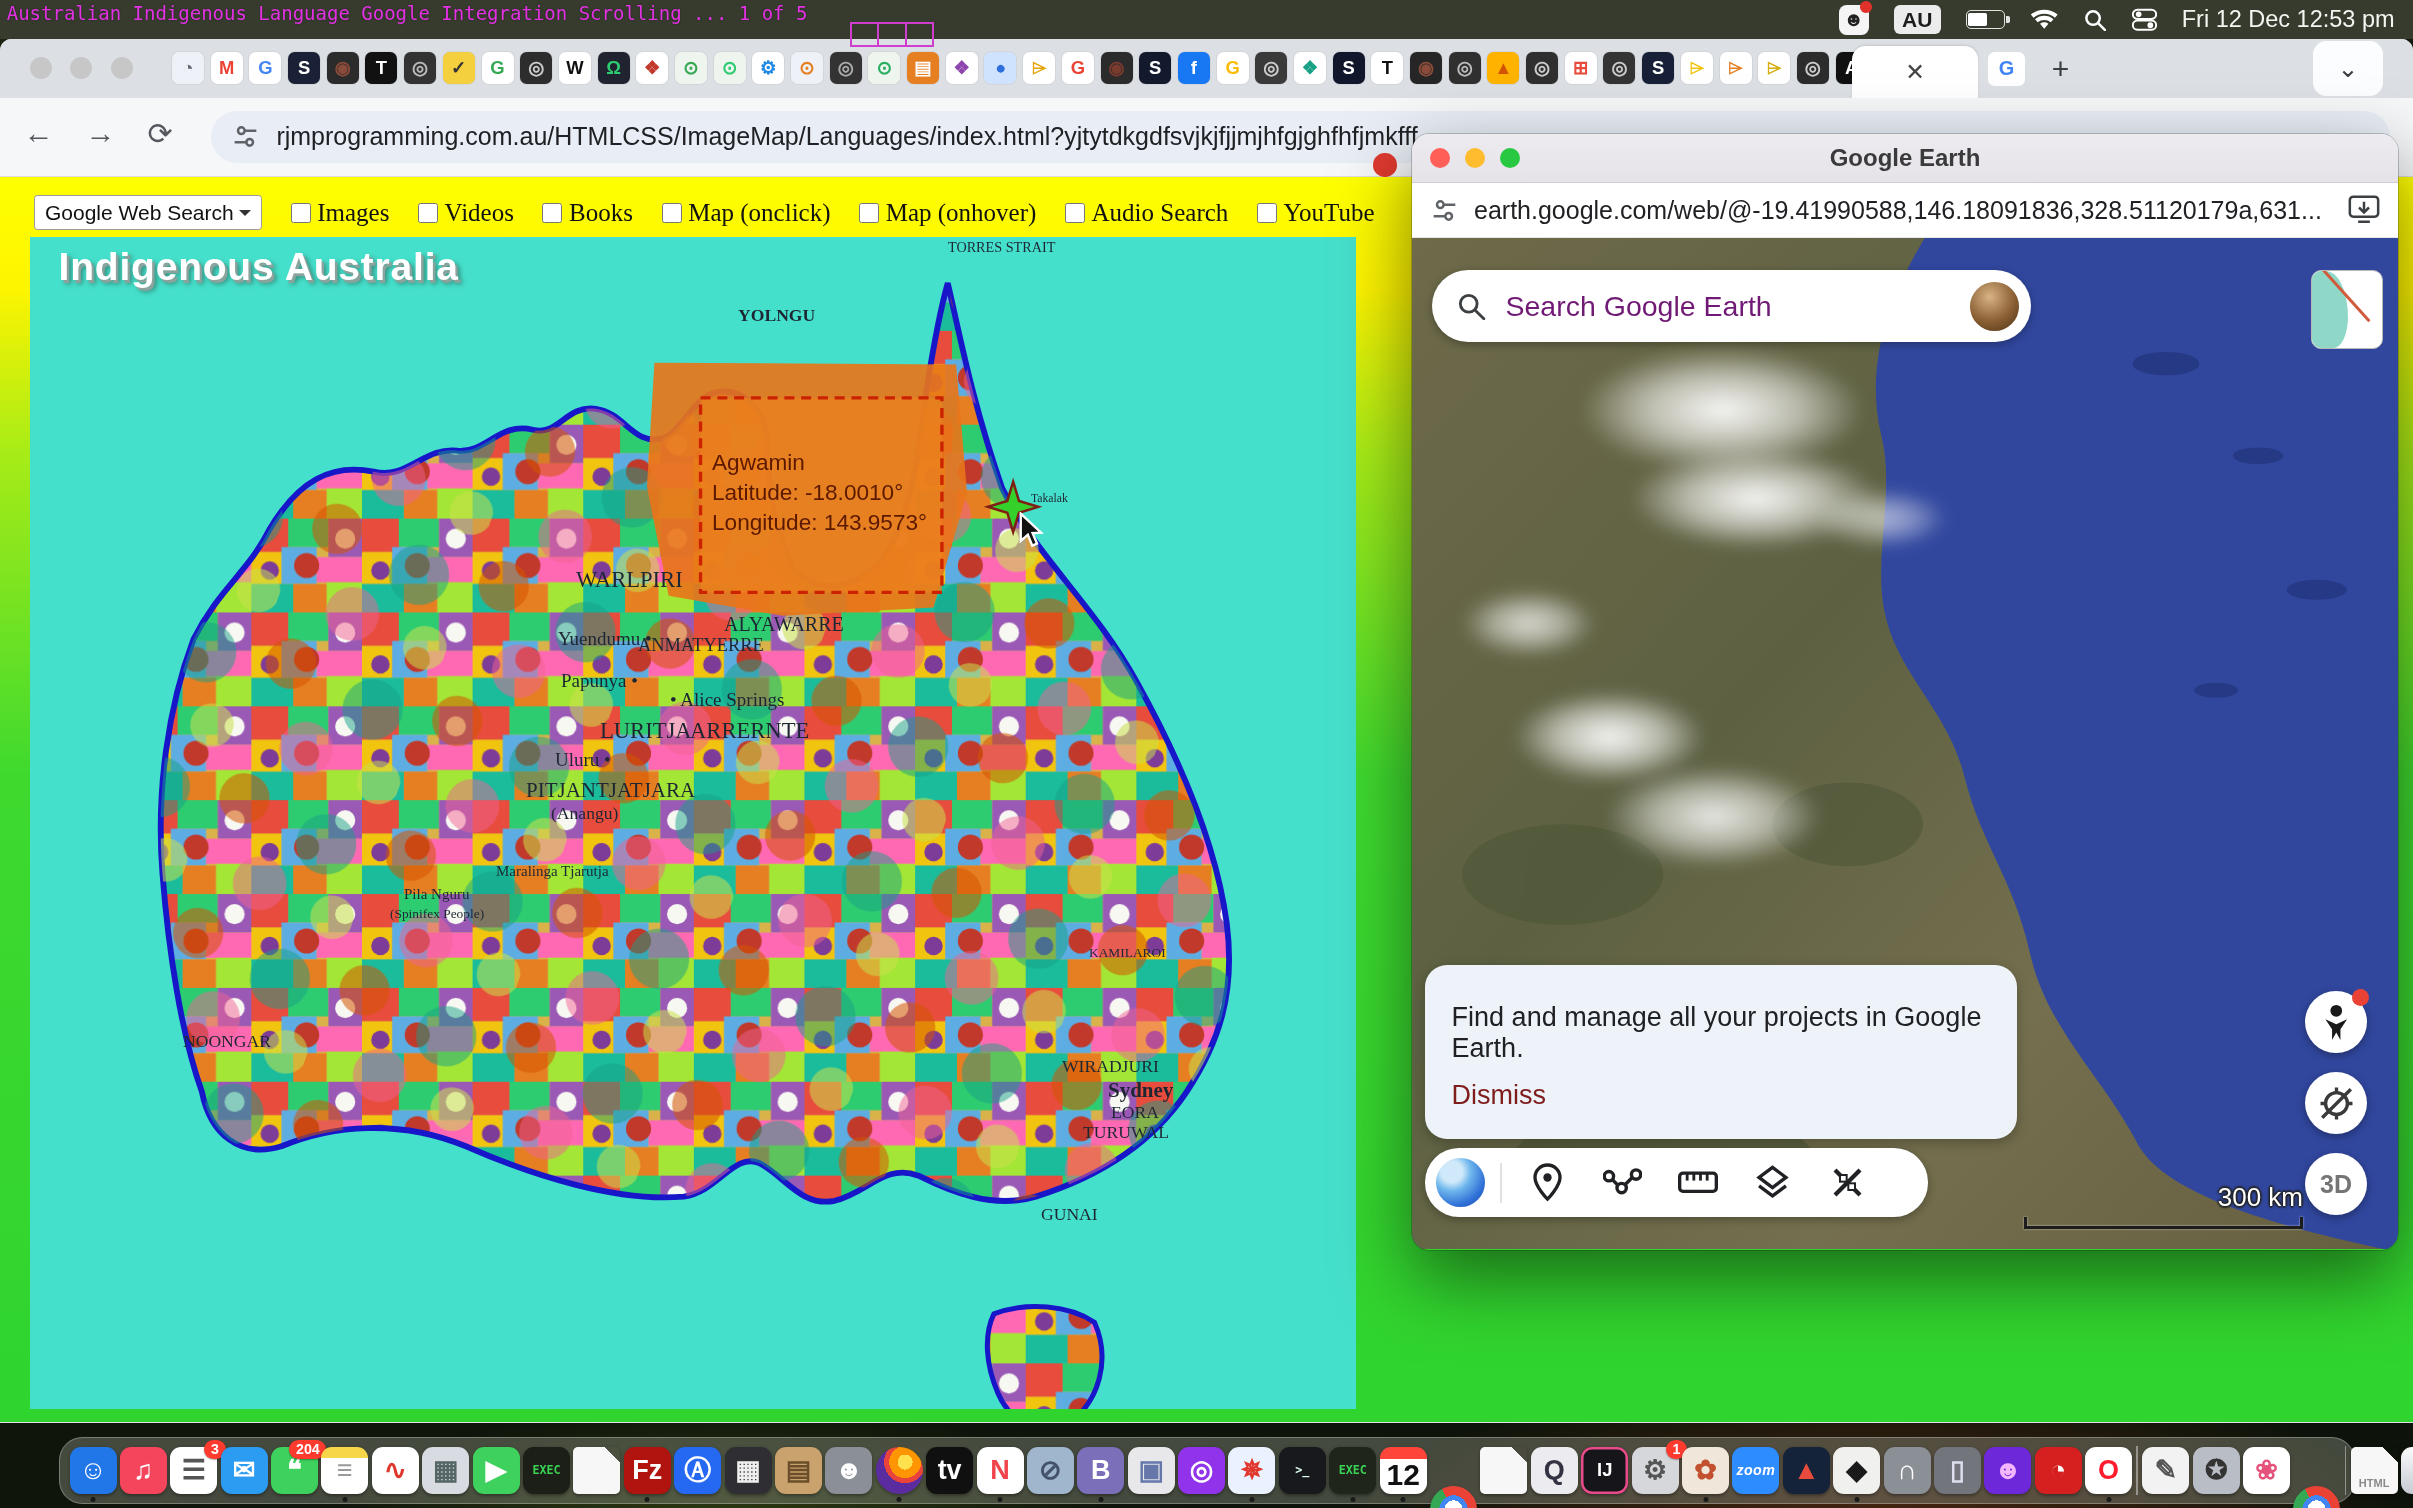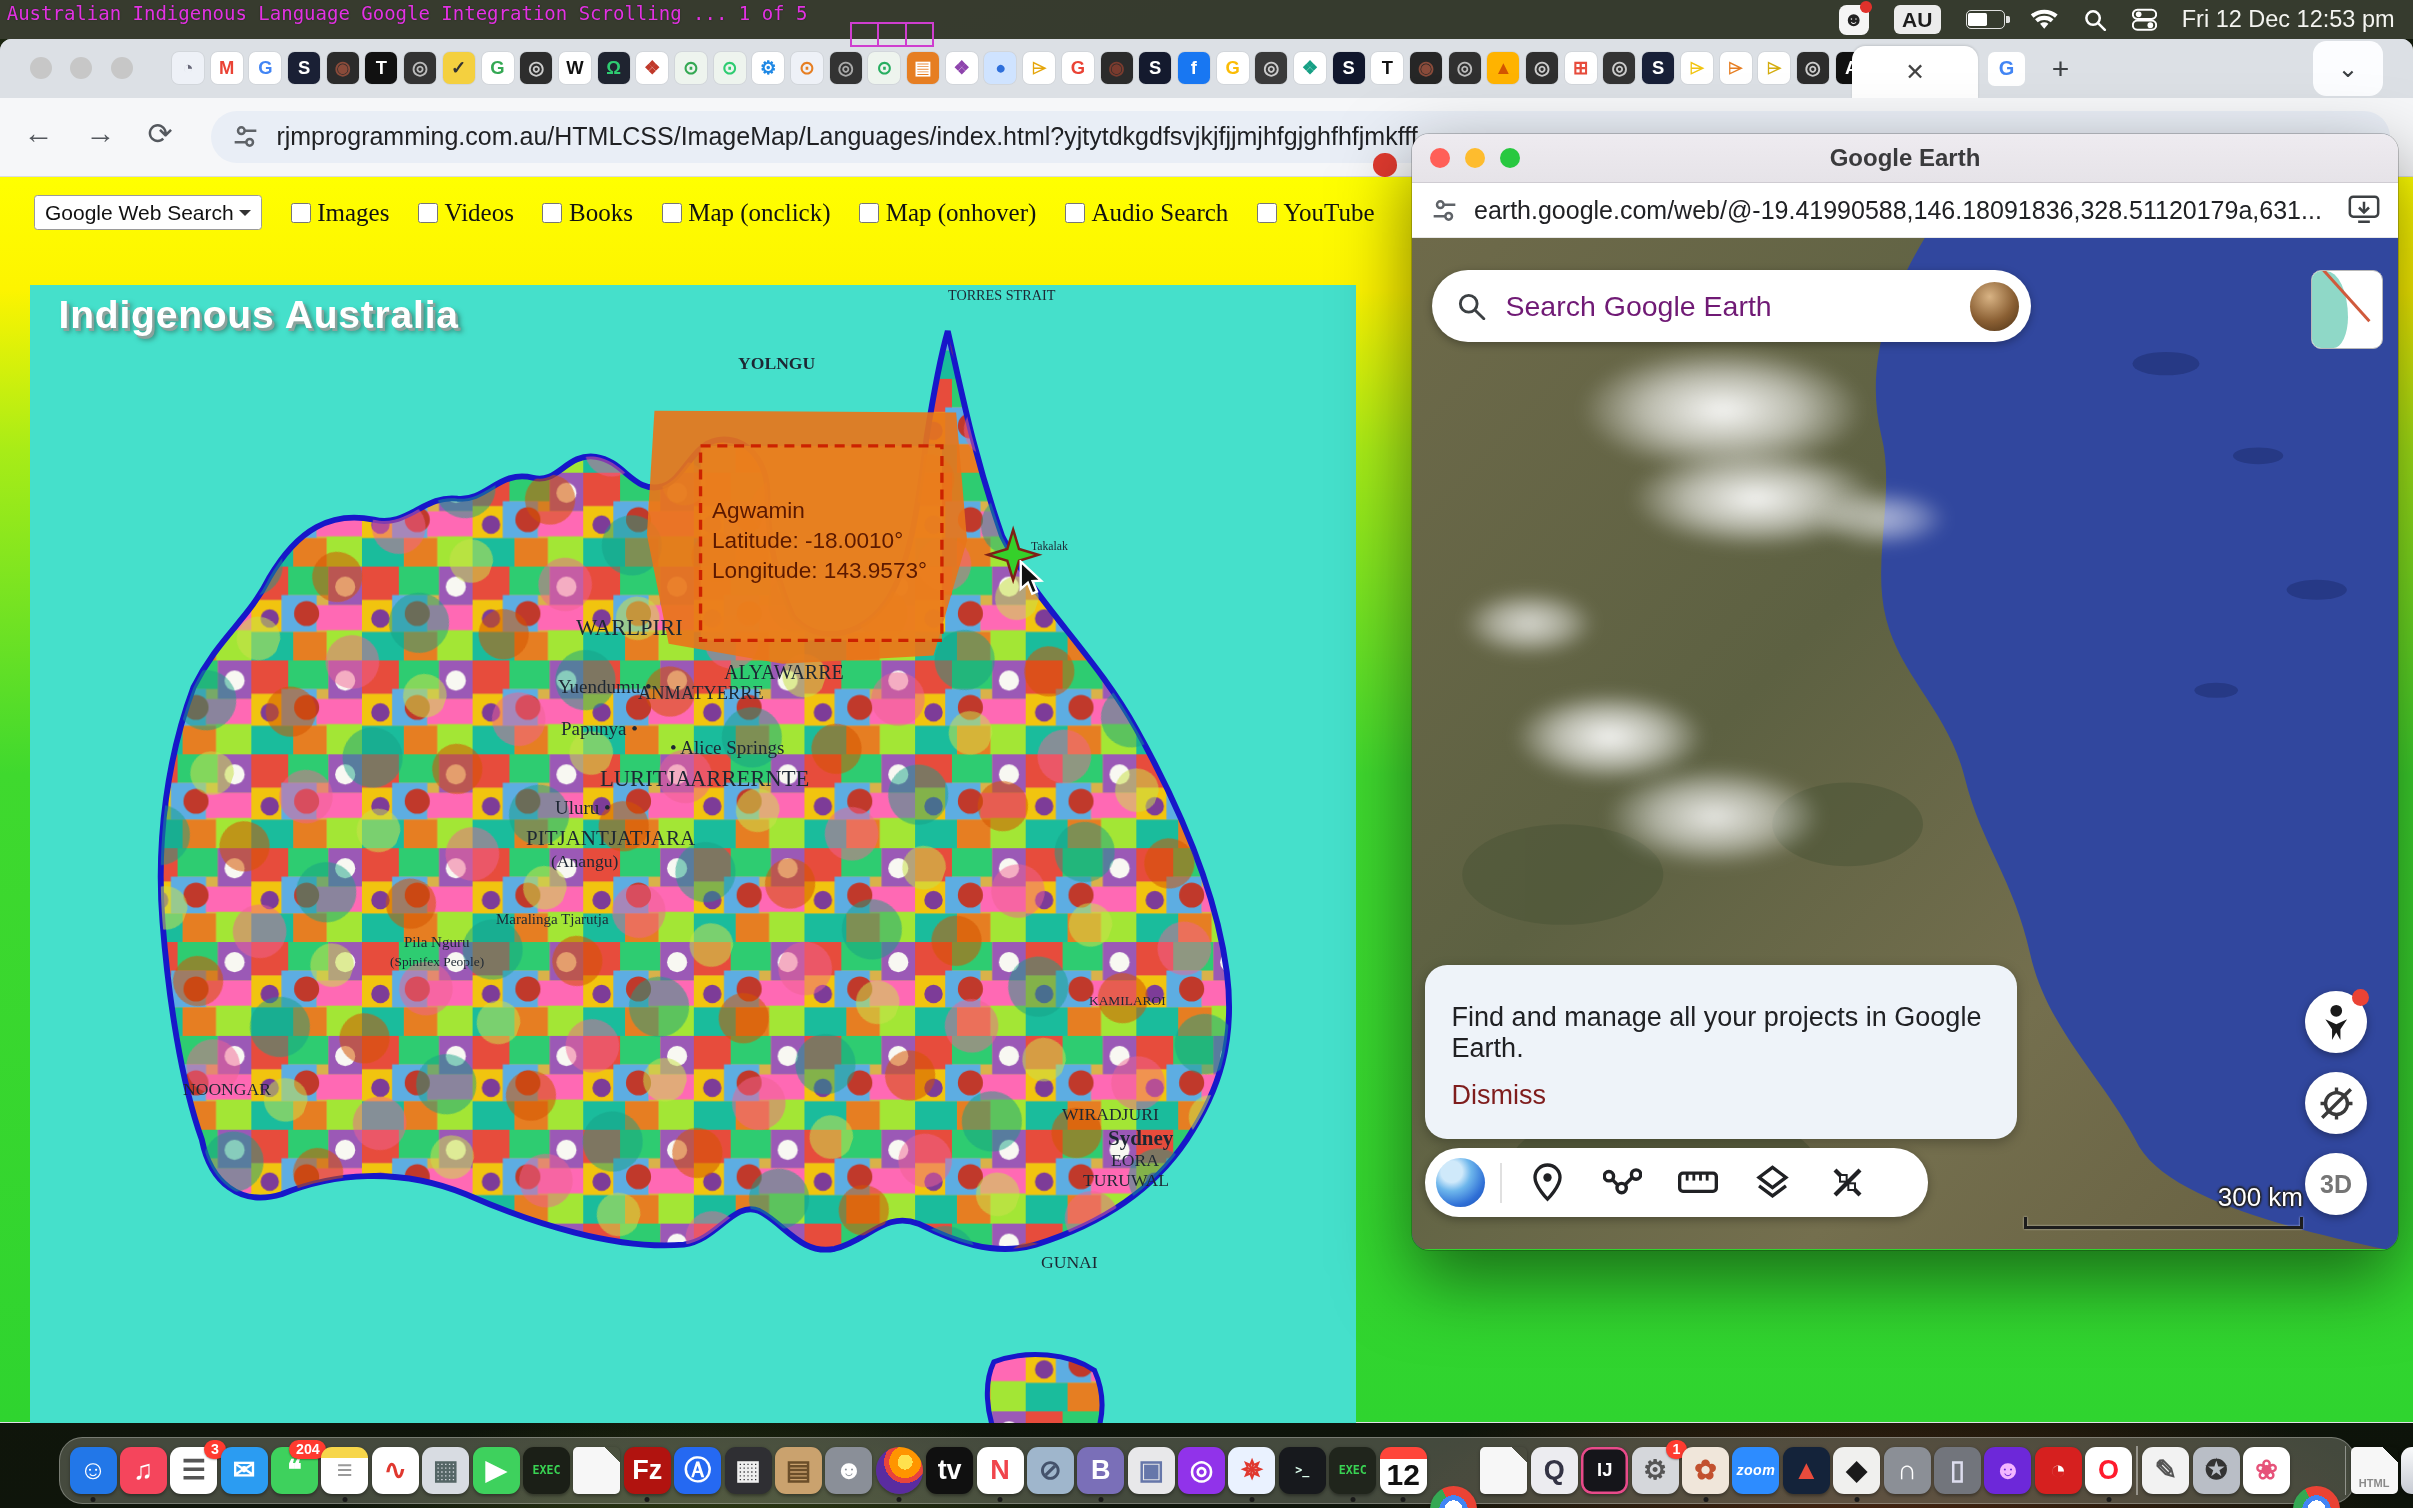--- a/index.html
+++ b/index.html
@@ -63,21 +63,21 @@
   .page { position:relative; height:1245px;
     background:linear-gradient(180deg,#ffff00 0%, #fdf400 9%, #a8ec17 22%, #3fd92e 48%, #2fd42f 100%); }
   .controls { position:absolute; left:34px; top:18.4px; display:flex; align-items:center; gap:28.5px;
     font-family:"Liberation Serif", serif; font-size:25px; color:#111; }
   .selectbox { width:228px; height:35px; background:#fff; border:1.7px solid #9a9a9a; border-radius:3.4px;
     font-family:"Liberation Sans", sans-serif; font-size:21px; display:flex; align-items:center;
     padding:0 10px; position:relative; }
   .selectbox::after { content:""; position:absolute; right:10px; top:13.4px; border:6.7px solid transparent; border-top-color:#333; }
   .cb { display:flex; align-items:center; gap:6.7px; }
   .cb .box { width:20px; height:20px; background:#fff; border:1.7px solid #777; border-radius:2.5px; }
-  .maparea { position:absolute; left:30px; top:60px; width:1326px; height:1172px; background:#45e0cb; overflow:hidden;margin-top:48px; }
+  .maparea { position:absolute; left:30px; top:60px; width:1326px; height:1172px; background:#45e0cb; overflow:hidden; }
   .maparea svg.base { position:absolute; inset:0; }
   .maptitle { position:absolute; left:28.5px; top:8.4px; font-size:39px; font-weight:700; color:#fff;
     text-shadow:2.5px 2.5px 0 #8aa39d, 4.2px 4.2px 5px rgba(40,70,60,.6); letter-spacing:0.8px; }
   .mlabel { position:absolute; font-family:"Liberation Serif", serif; color:#1d2733; white-space:nowrap; line-height:1; }
   .tooltip { position:absolute; left:682px; top:211px; font-size:22.6px; color:#5c1900; line-height:30px; font-weight:500; }
   .cursor { position:absolute; left:989px; top:275px; }
 
   
   .gewin { position:absolute; left:1412px; top:134px; width:986px; height:1116px; border-radius:17px;
     overflow:hidden; box-shadow:0 28.5px 75px rgba(0,0,0,.5), 0 0 0 0.8px rgba(0,0,0,.25); }

